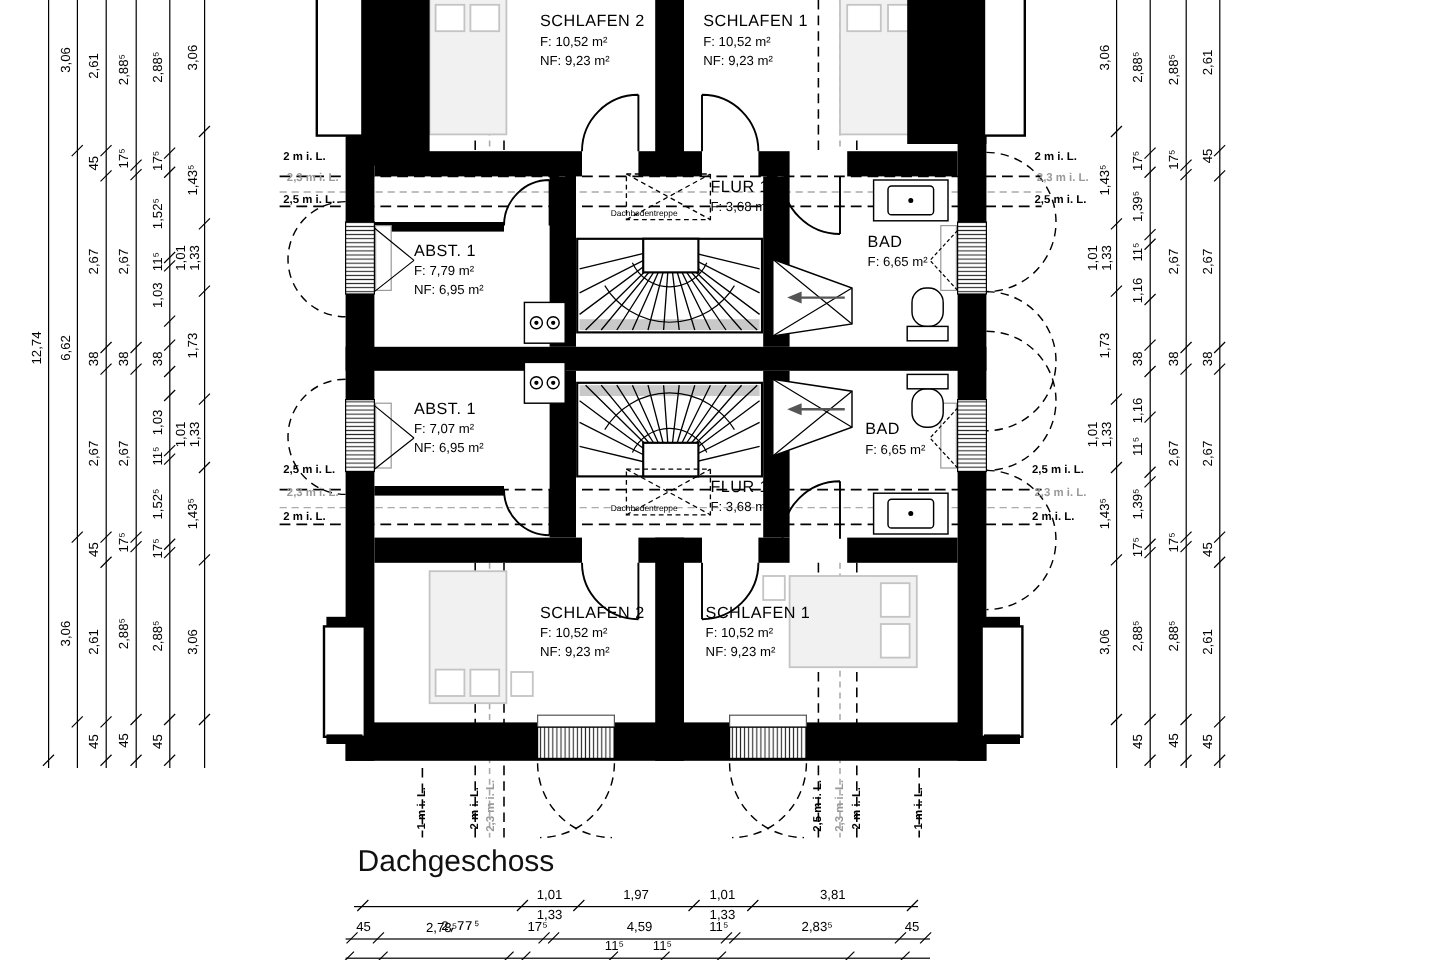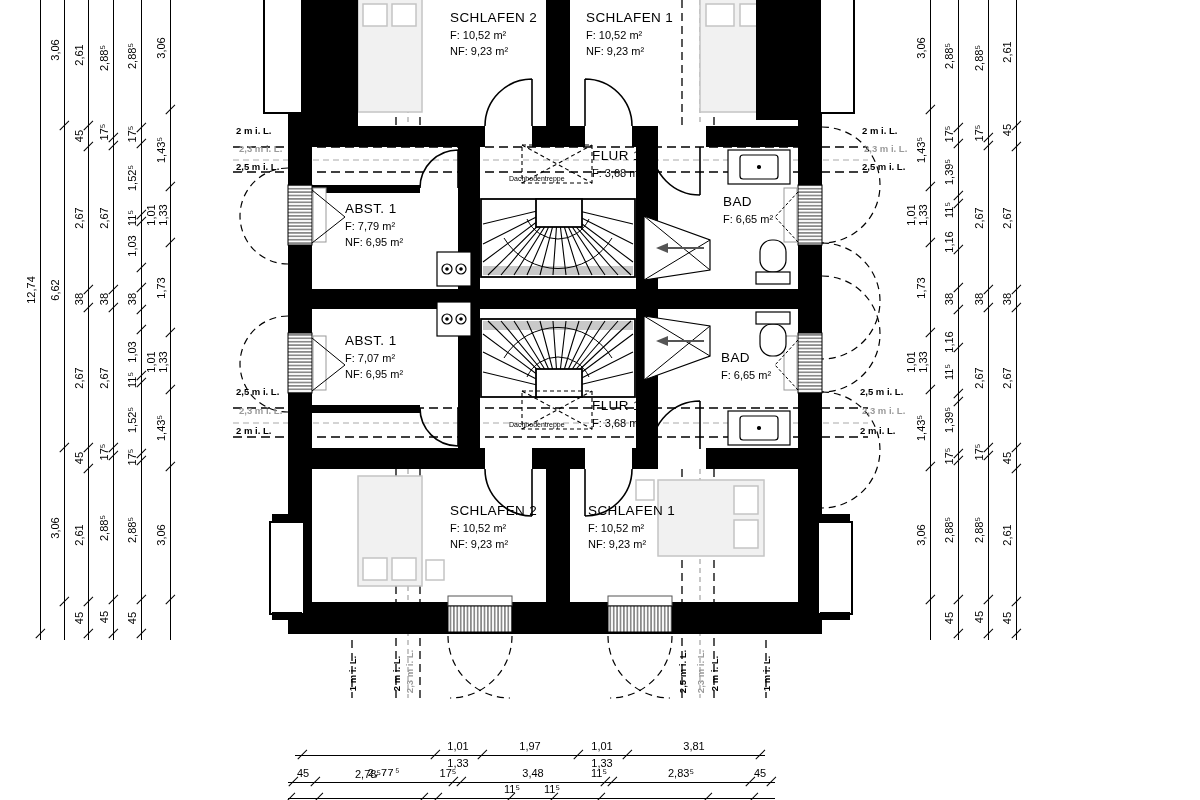--- a/index.html
+++ b/index.html
@@ -214,20 +214,21 @@
     <rect x="820" y="-4" width="34" height="117"></rect>
     <rect x="270" y="522" width="34" height="92"></rect>
     <rect x="818" y="522" width="34" height="92"></rect>
     <rect x="272" y="514" width="30" height="8" fill="#000" stroke="none"></rect>
         <rect x="272" y="612" width="30" height="8" fill="#000" stroke="none"></rect>
     <rect x="820" y="514" width="30" height="8" fill="#000" stroke="none"></rect>
         <rect x="820" y="612" width="30" height="8" fill="#000" stroke="none"></rect>
   </g>
 </svg>
 
+<div id="title" style="left:298px;top:704px;">Dachgeschoss</div>
 
 <div class="room-label" style="left: 450px; top: 10px;">
       <div class="room-name">SCHLAFEN 2</div>
       <div class="room-line">F: 10,52 m²</div>
       <div class="room-line">NF: 9,23 m²</div>
     </div>
     <div class="room-label" style="left: 586px; top: 10px;">
       <div class="room-name">SCHLAFEN 1</div>
       <div class="room-line">F: 10,52 m²</div>
       <div class="room-line">NF: 9,23 m²</div>
@@ -474,21 +475,21 @@
     <div class="dim-tick" style="left: 309px; top: 781px;"></div>
     <div class="dim-tick" style="left: 447px; top: 781px;"></div>
     <div class="dim-tick" style="left: 455px; top: 781px;"></div>
     <div class="dim-tick" style="left: 599px; top: 781px;"></div>
     <div class="dim-tick" style="left: 606px; top: 781px;"></div>
     <div class="dim-tick" style="left: 744px; top: 781px;"></div>
     <div class="dim-tick" style="left: 765px; top: 781px;"></div>
     <div class="dim-label" style="left: 268px; top: 767px;">45</div>
     <div class="dim-label" style="left: 349px; top: 767px; font-family: Liberation Mono, monospace;">2,77⁵</div>
     <div class="dim-label" style="left: 413px; top: 767px;">17⁵</div>
-    <div class="dim-label" style="left: 498px; top: 767px;">3,48</div>
+    <div class="dim-label" style="left: 498px; top: 767px;">4,59</div>
     <div class="dim-label" style="left: 564px; top: 767px;">11⁵</div>
     <div class="dim-label" style="left: 646px; top: 767px;">2,83⁵</div>
     <div class="dim-label" style="left: 725px; top: 767px;">45</div>
     <div class="dim-line-h" style="left: 288px; top: 798px; width: 487px;"></div>
     <div class="dim-tick" style="left: 284px; top: 797px;"></div>
     <div class="dim-tick" style="left: 312px; top: 797px;"></div>
     <div class="dim-tick" style="left: 417px; top: 797px;"></div>
     <div class="dim-tick" style="left: 431px; top: 797px;"></div>
     <div class="dim-tick" style="left: 504px; top: 797px;"></div>
     <div class="dim-tick" style="left: 547px; top: 797px;"></div>

